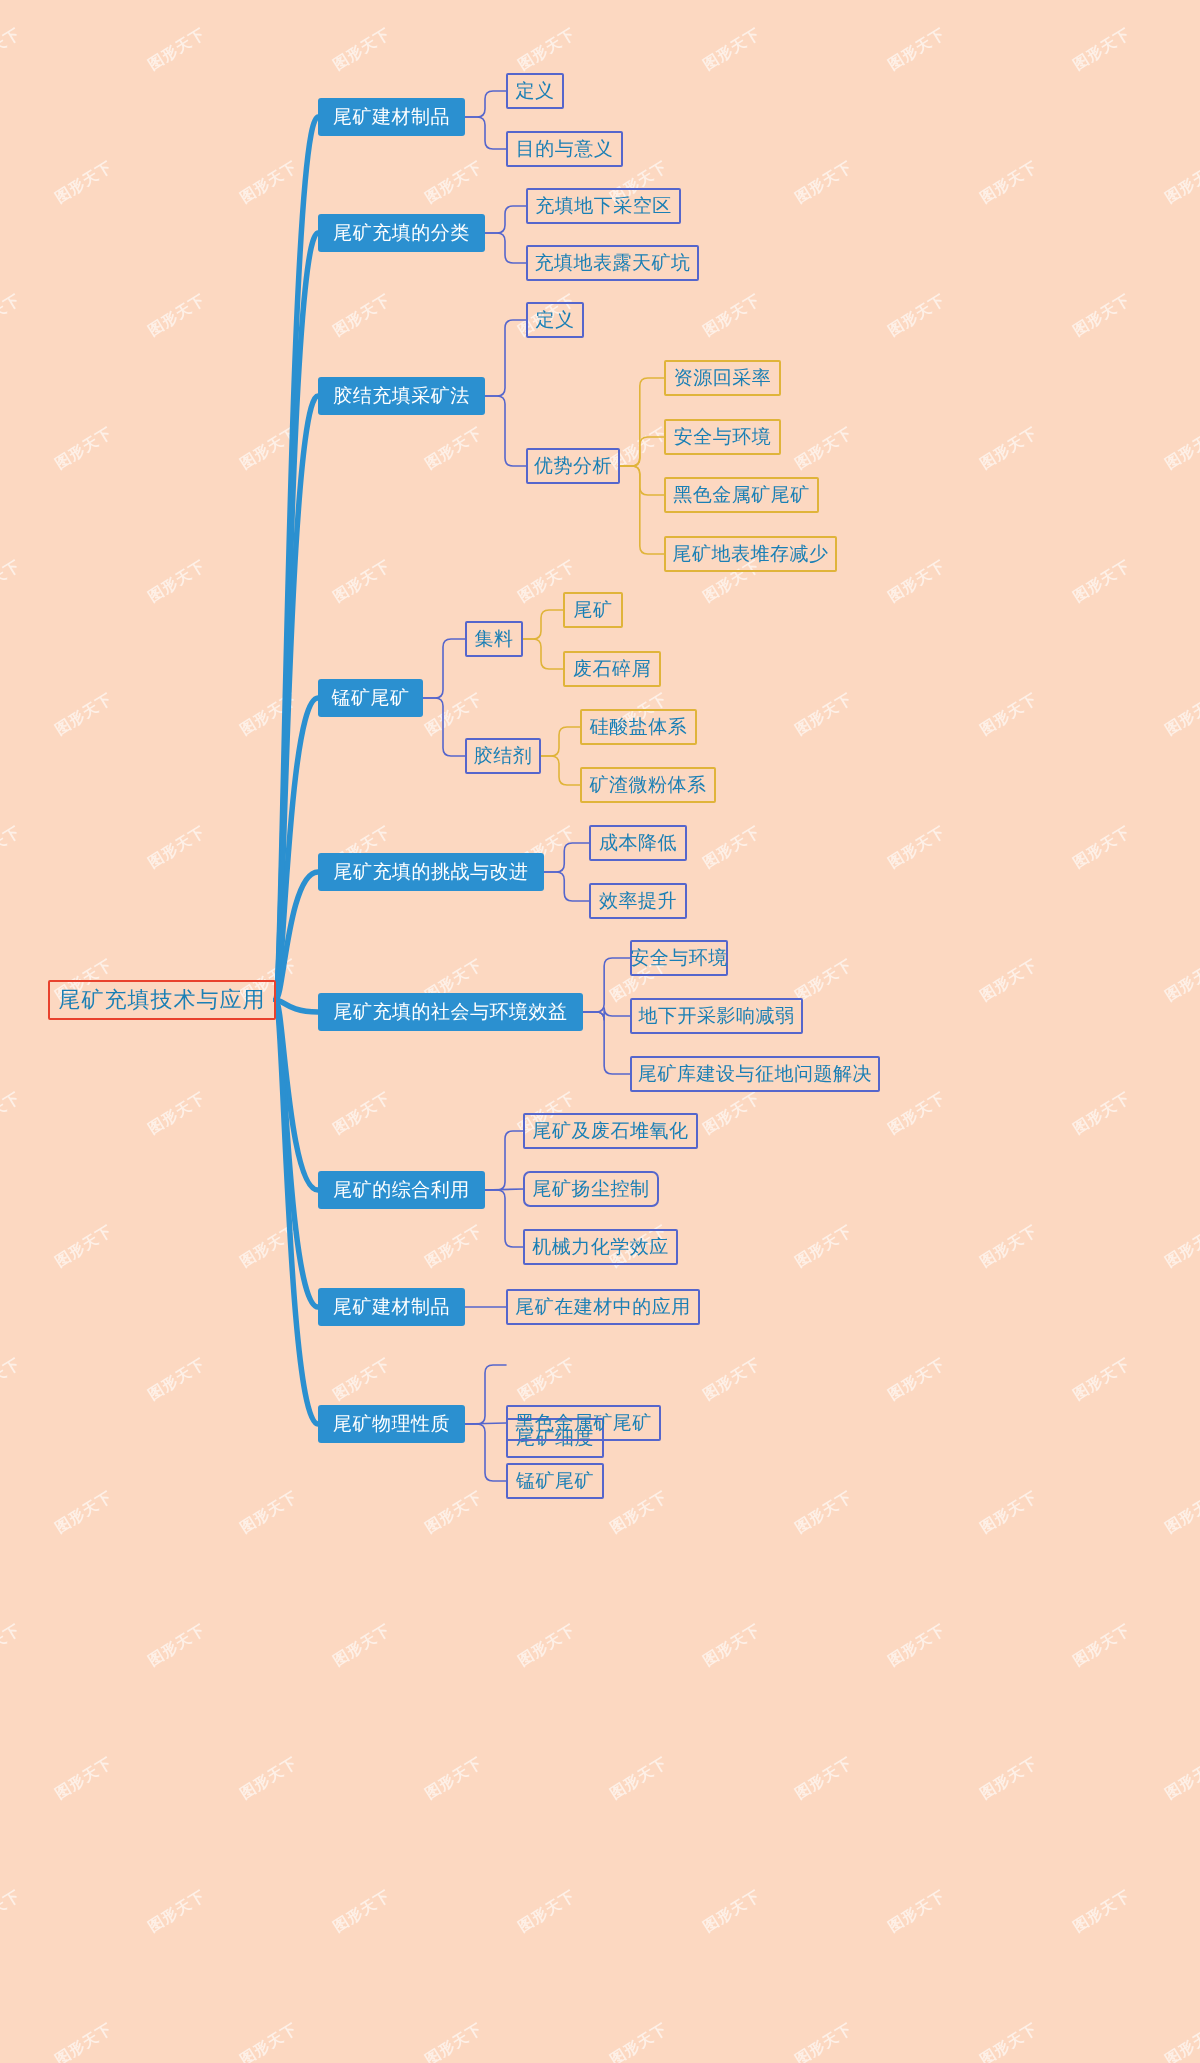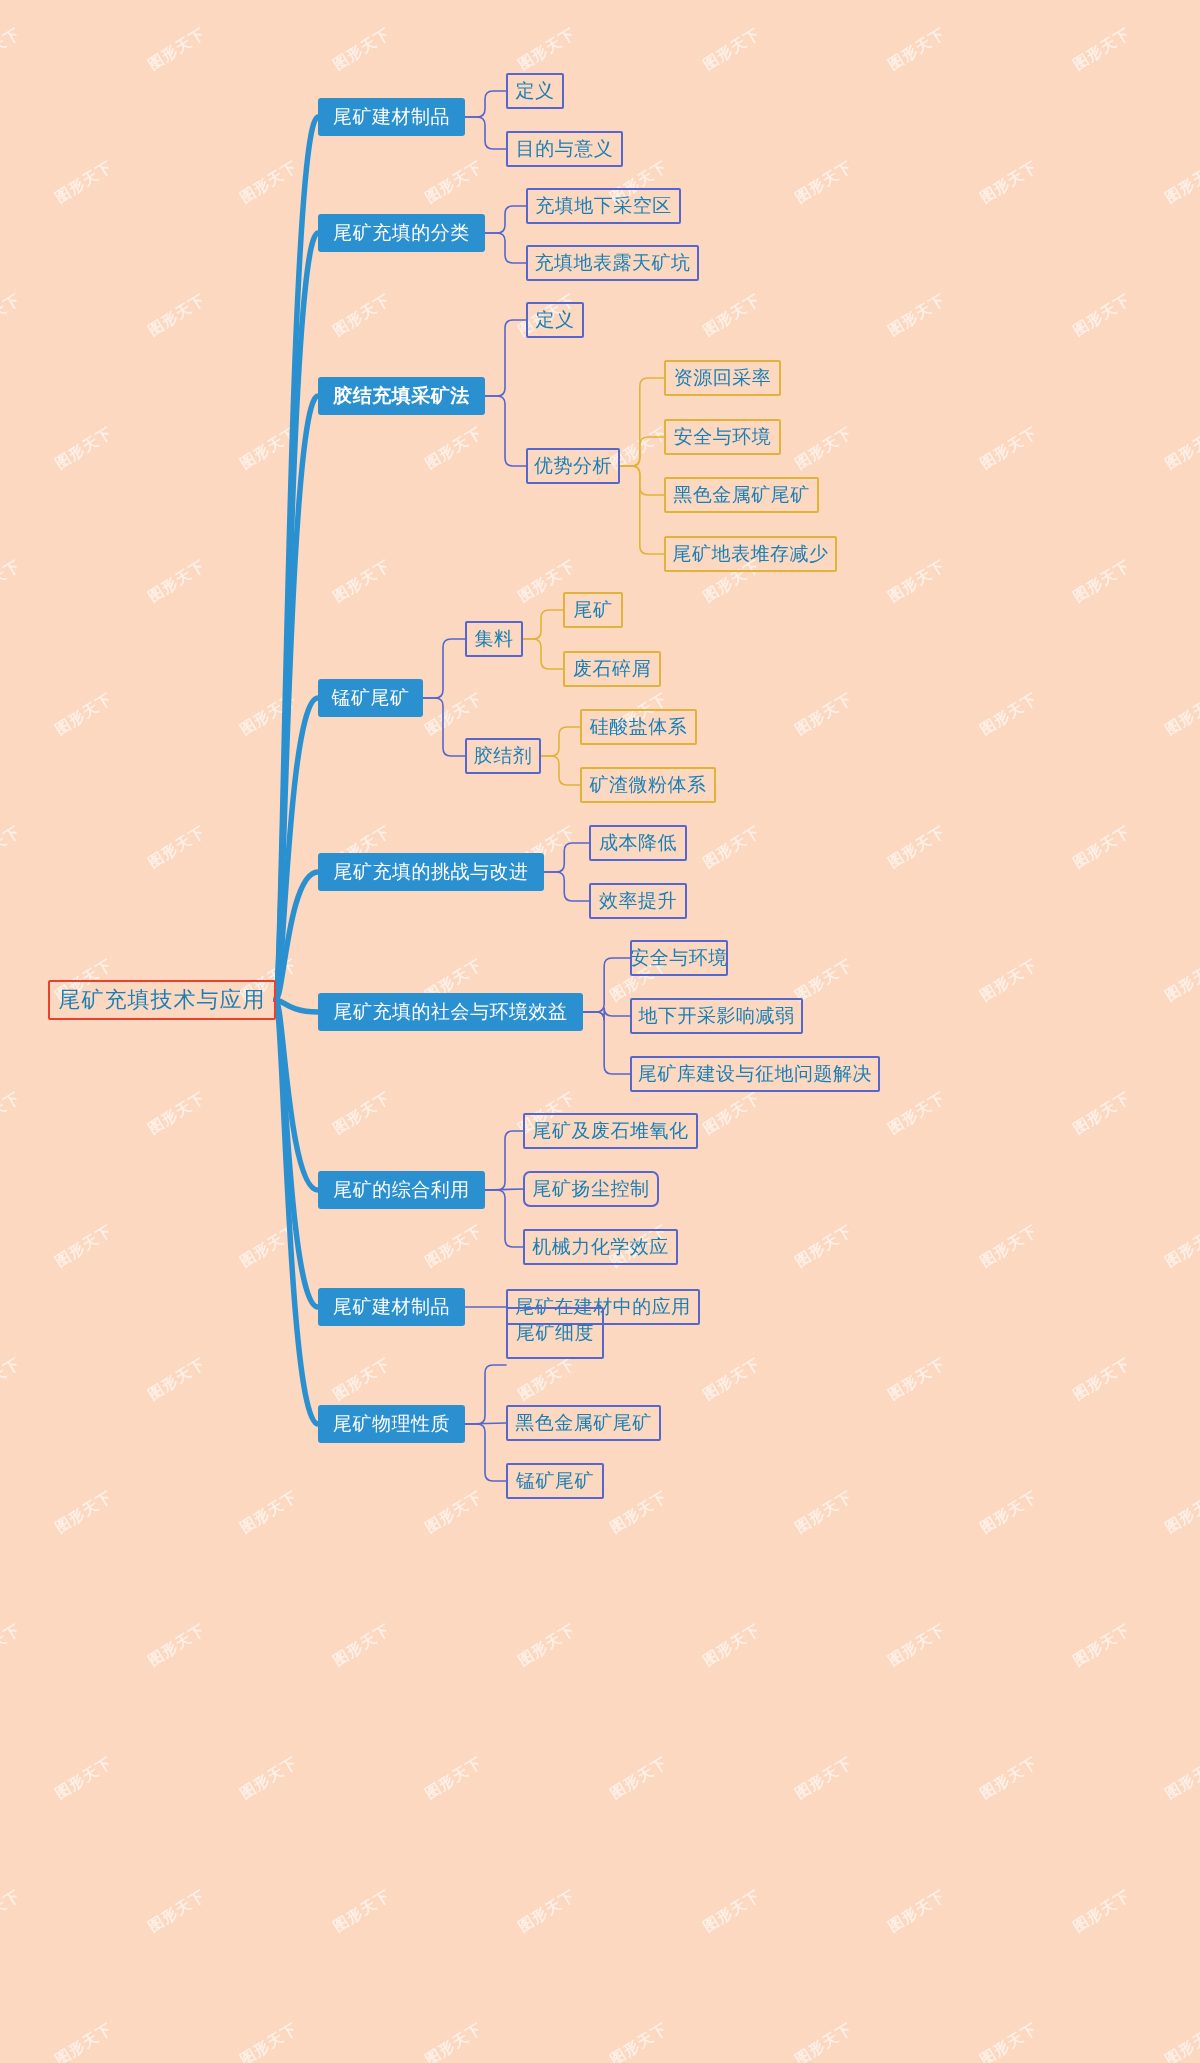--- a/index.html
+++ b/index.html
@@ -242,21 +242,21 @@
       </div>
       <div class="node lvl1" style="left: 318px; top: 214px; width: 167px; height: 38px;">
         <span>尾矿充填的分类</span>
       </div>
       <div class="node lvl2" style="left: 526px; top: 188px; width: 155px; height: 36px;">
         <span>充填地下采空区</span>
       </div>
       <div class="node lvl2" style="left: 526px; top: 245px; width: 173px; height: 36px;">
         <span>充填地表露天矿坑</span>
       </div>
-      <div class="node lvl1" style="left: 318px; top: 377px; width: 167px; height: 38px; font-weight: bold;">
+      <div class="node lvl1" style="left: 318px; top: 377px; width: 167px; height: 38px;">
         <span>胶结充填采矿法</span>
       </div>
       <div class="node lvl2" style="left: 526px; top: 302px; width: 58px; height: 36px;">
         <span>定义</span>
       </div>
       <div class="node lvl2" style="left: 526px; top: 448px; width: 94px; height: 36px;">
         <span>优势分析</span>
       </div>
       <div class="node lvl3" style="left: 664px; top: 360px; width: 117px; height: 36px;">
         <span>资源回采率</span>
@@ -326,21 +326,21 @@
       </div>
       <div class="node lvl1" style="left: 318px; top: 1288px; width: 147px; height: 38px;">
         <span>尾矿建材制品</span>
       </div>
       <div class="node lvl2" style="left: 506px; top: 1289px; width: 194px; height: 36px;">
         <span>尾矿在建材中的应用</span>
       </div>
       <div class="node lvl1" style="left: 318px; top: 1405px; width: 147px; height: 38px;">
         <span>尾矿物理性质</span>
       </div>
-      <div class="node lvl2" style="left: 506px; top: 1307px; width: 98px; height: 52px;">
+      <div class="node lvl2" style="left: 506px; top: 1418px; width: 98px; height: 40px;">
         <span>尾矿细度</span>
       </div>
       <div class="node lvl2" style="left: 506px; top: 1405px; width: 155px; height: 36px;">
         <span>黑色金属矿尾矿</span>
       </div>
       <div class="node lvl2" style="left: 506px; top: 1463px; width: 98px; height: 36px;">
         <span>锰矿尾矿</span>
       </div>
     </div>
 </div>

